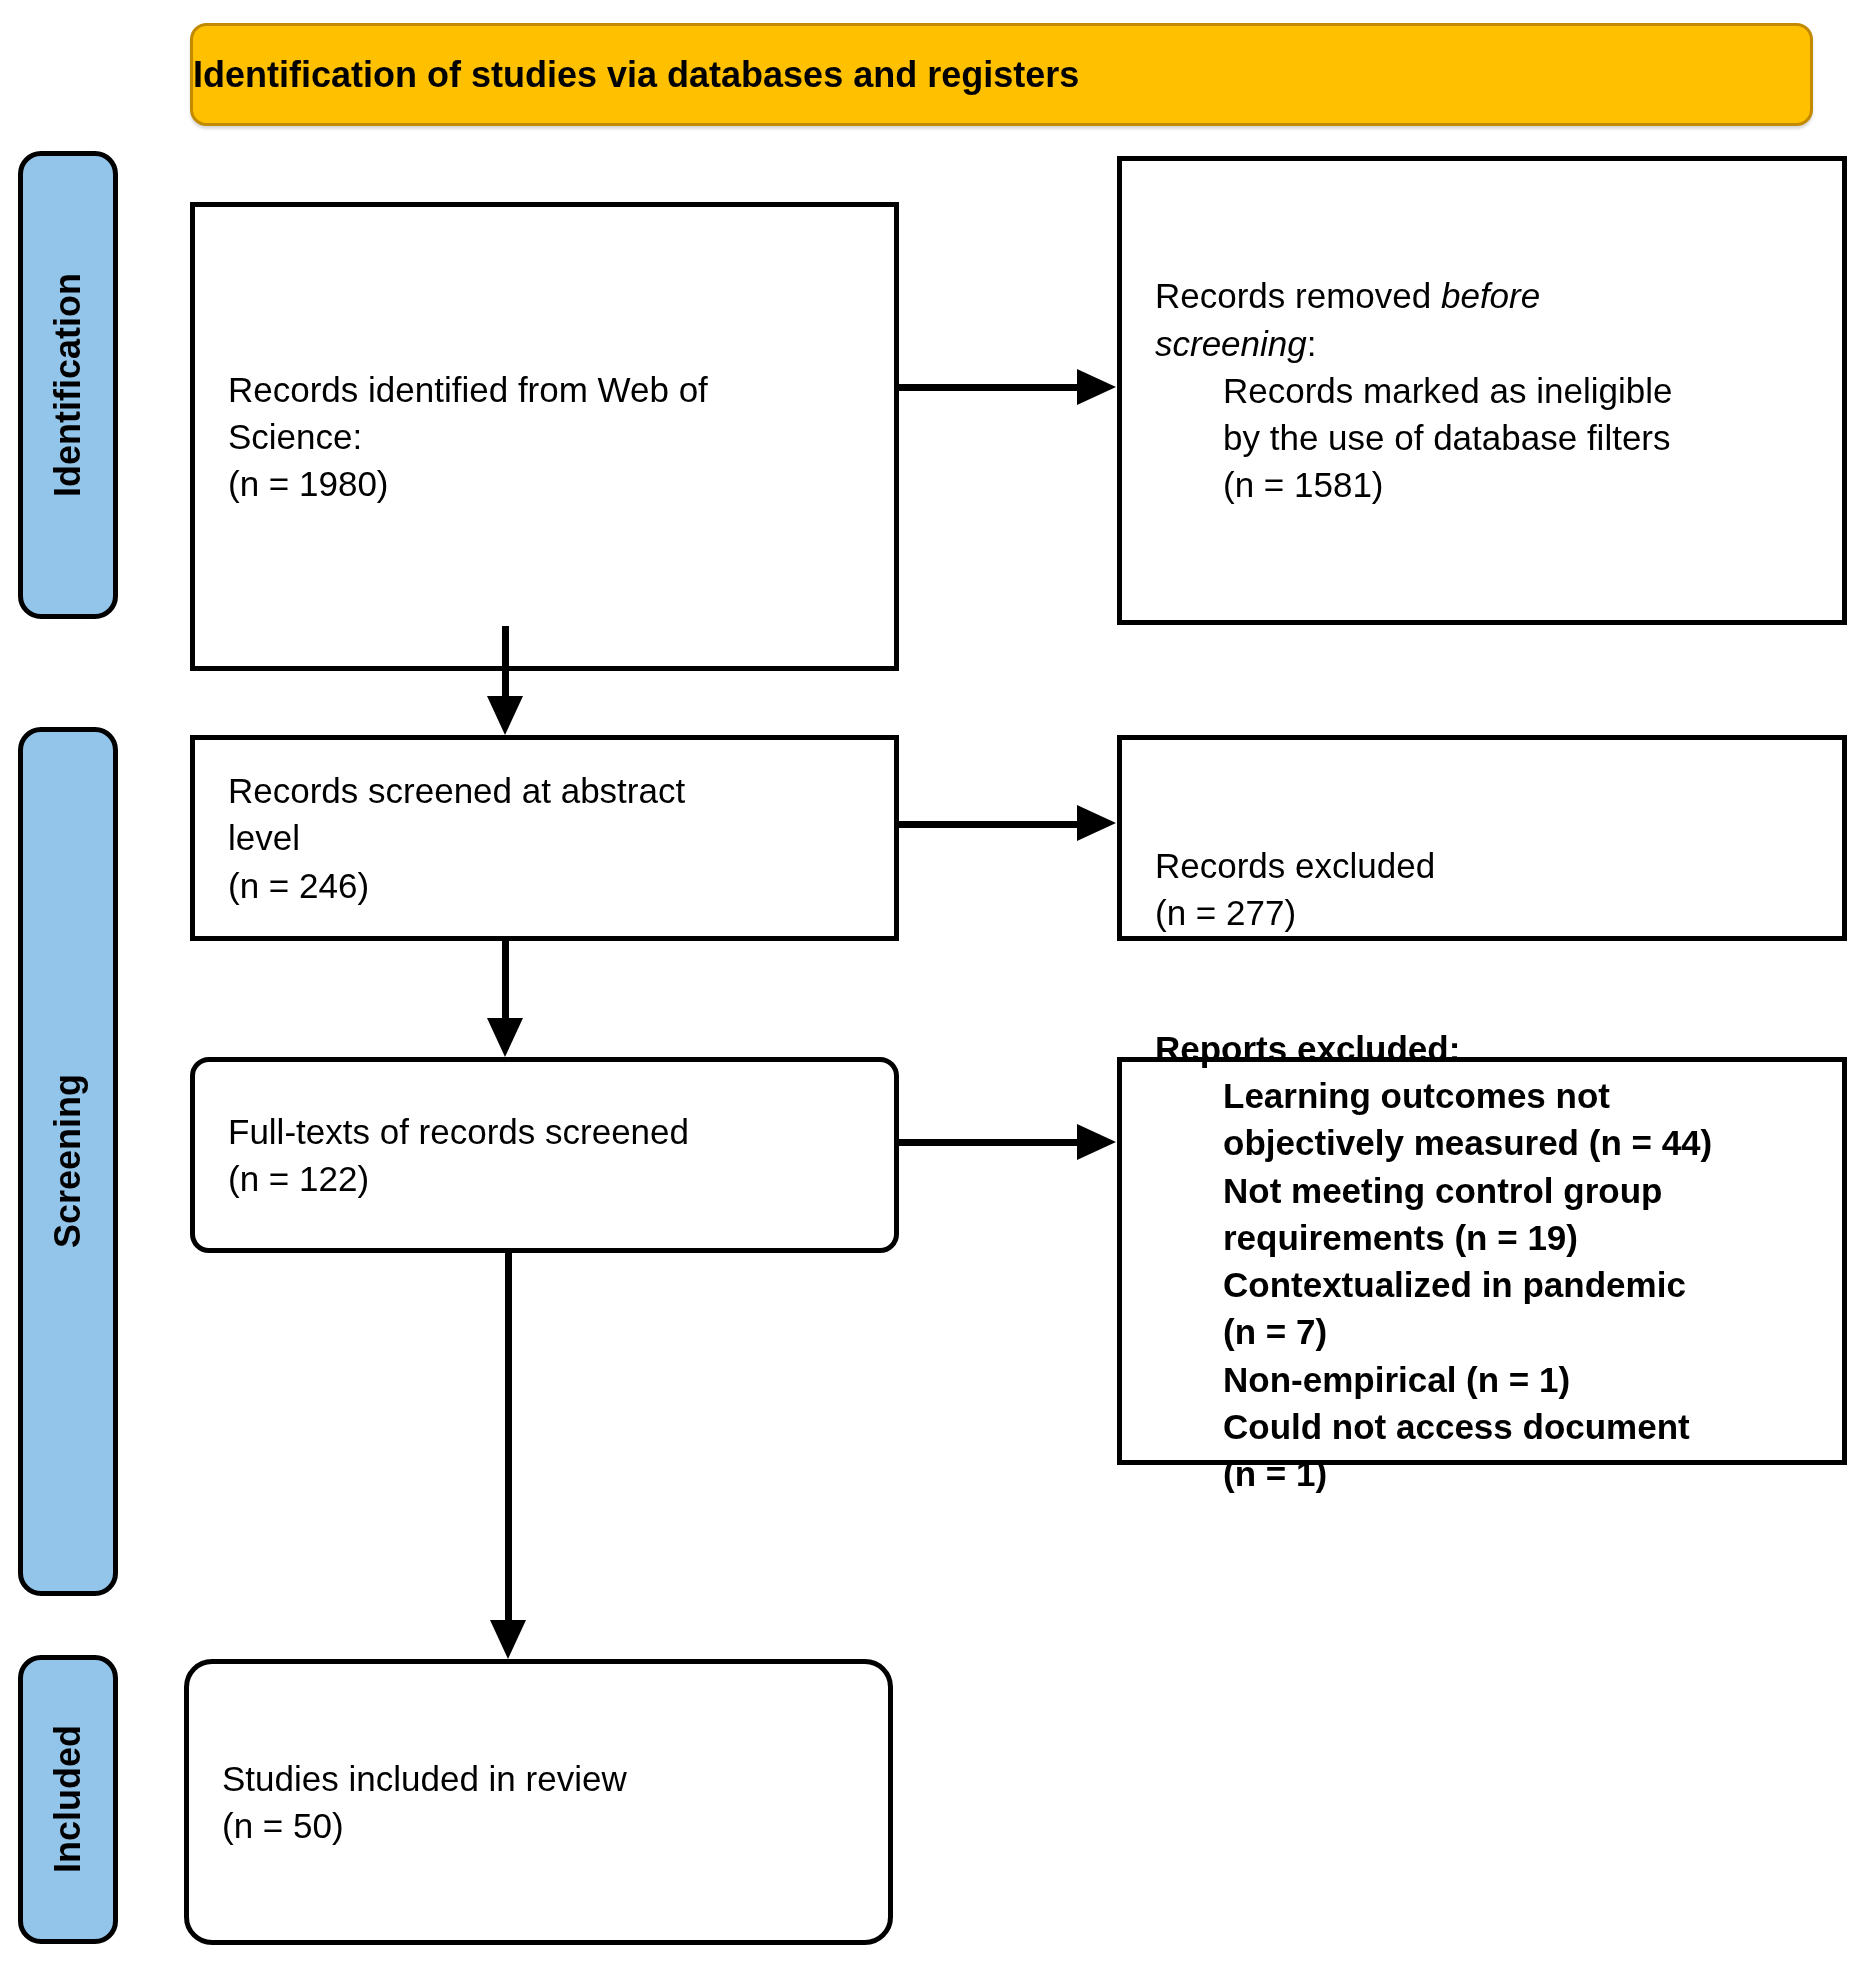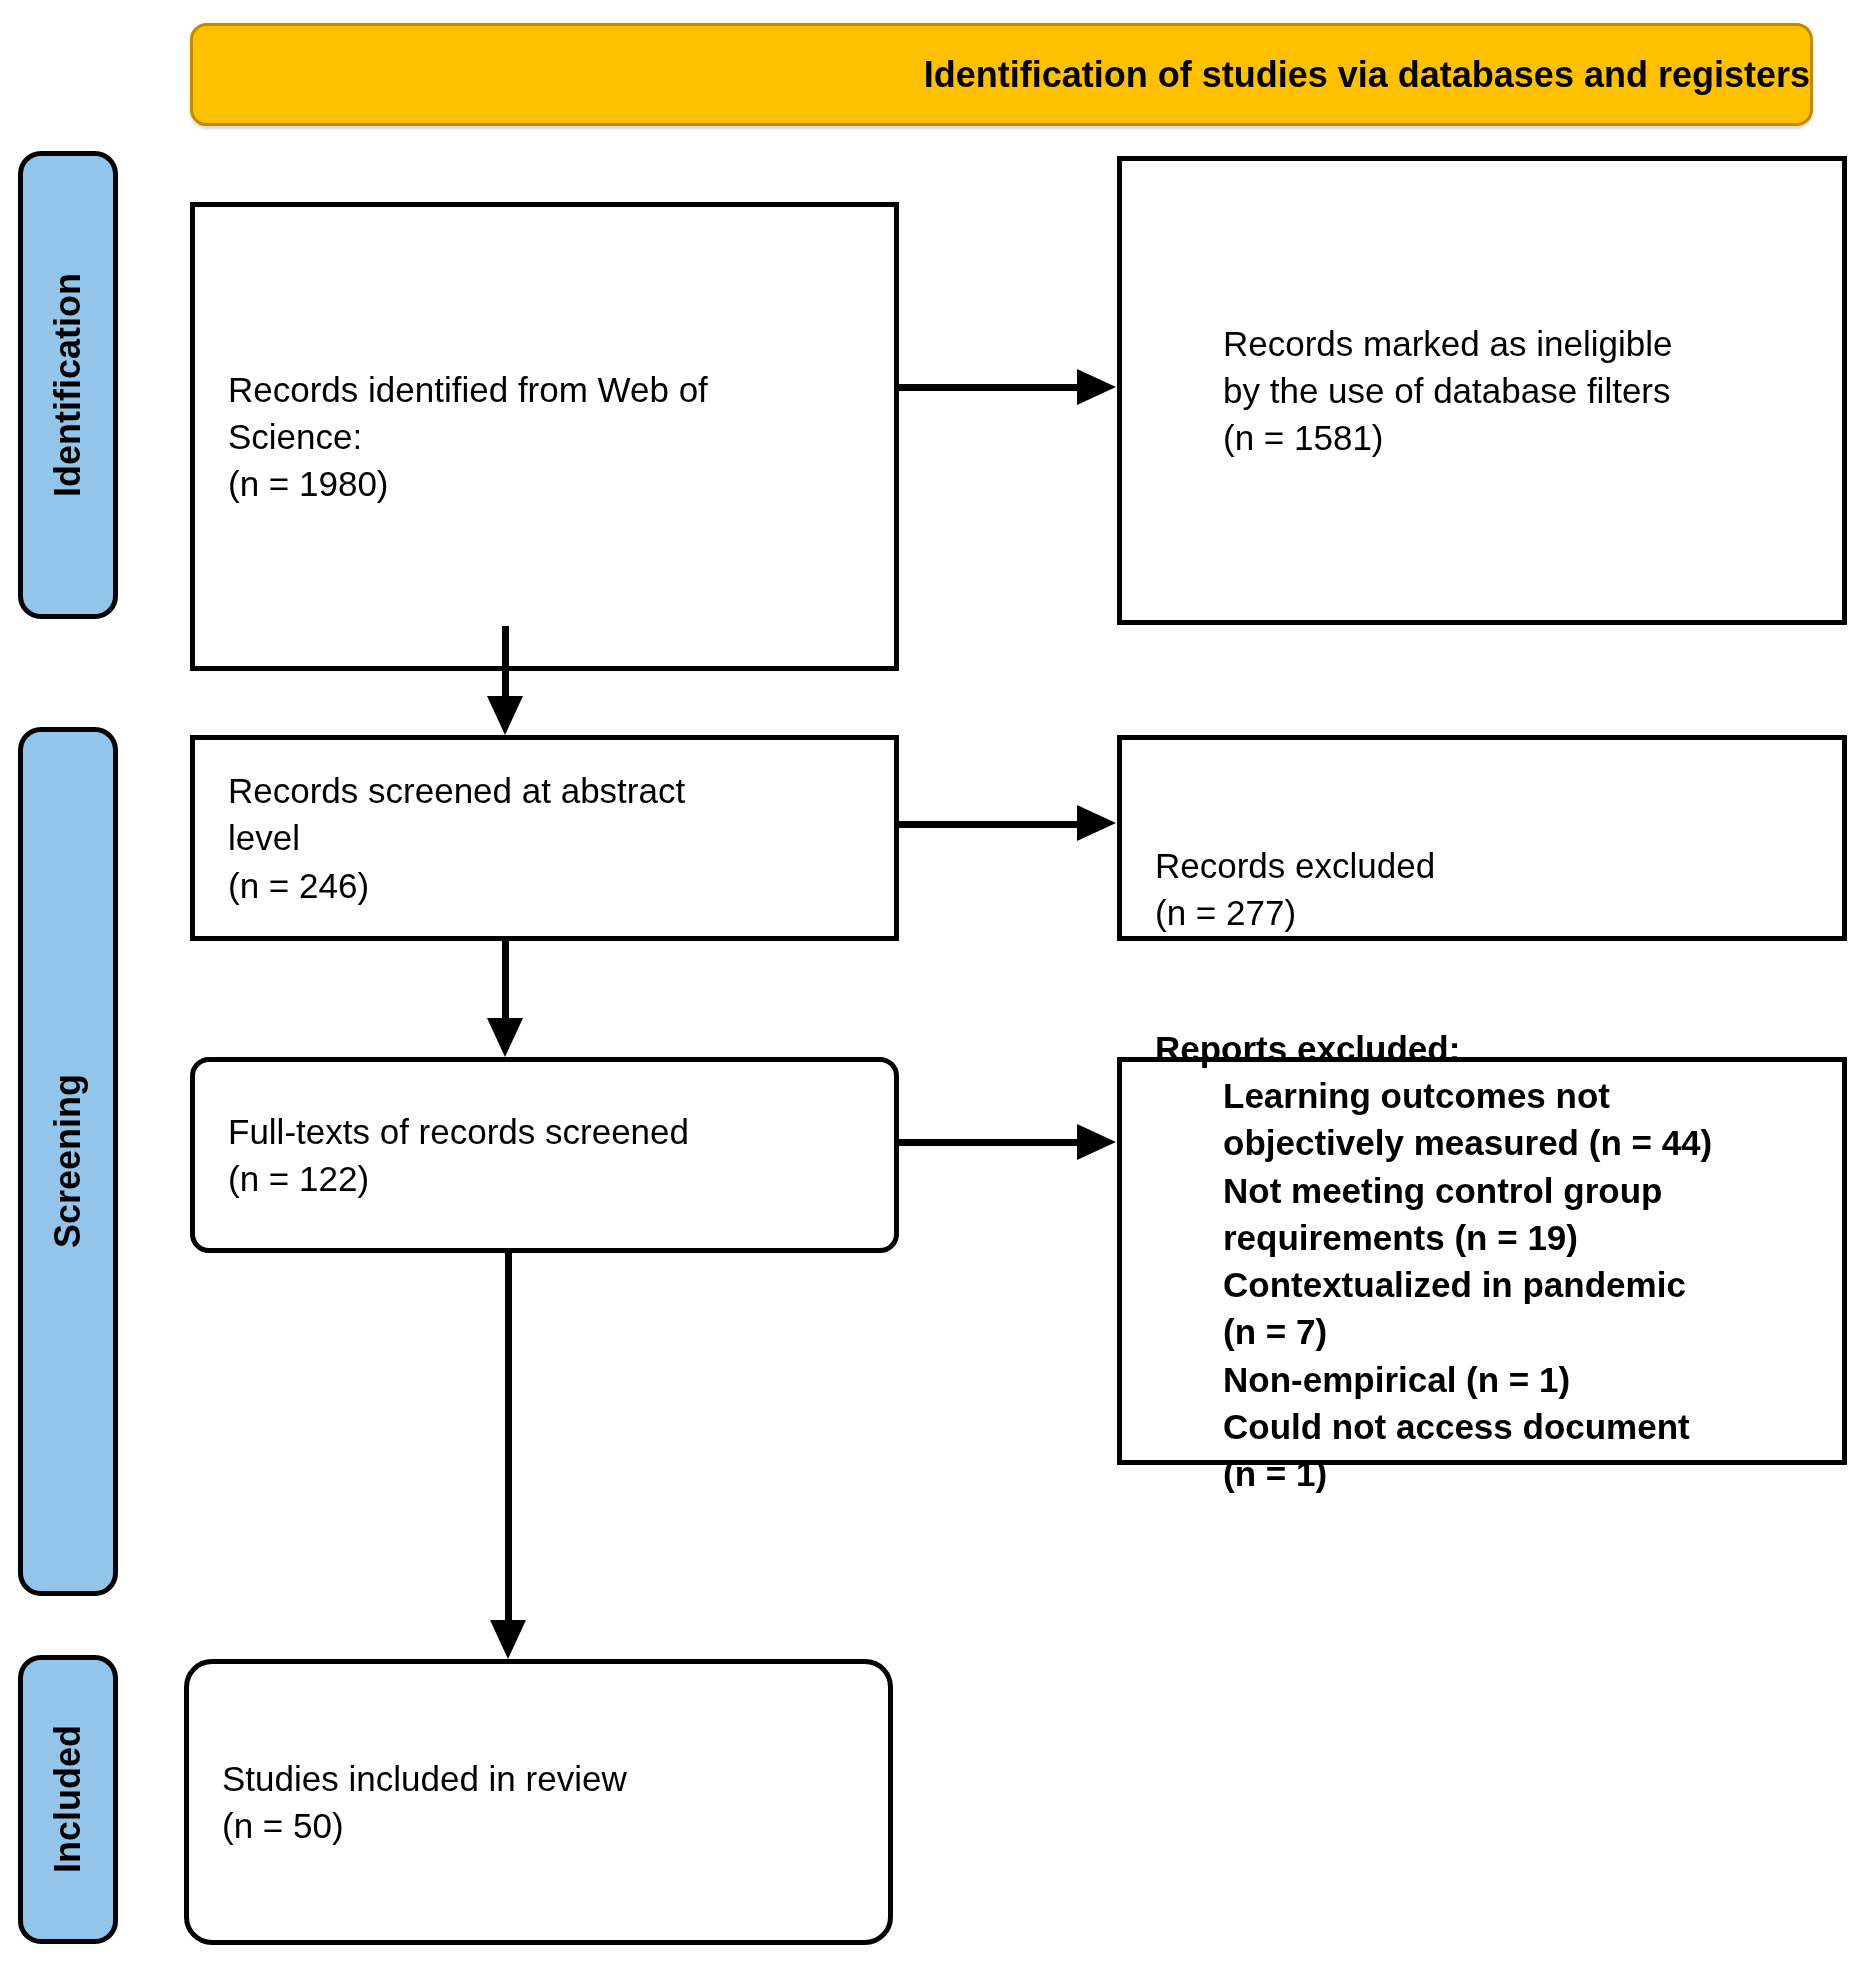--- a/index.html
+++ b/index.html
@@ -11,21 +11,21 @@
     color:#000;
   }
 
   
   .banner {
     position:absolute; left:190px; top:23px; width:1623px; height:103px;
     background:var(--banner-fill,#FFC000);
     border:3.8px solid var(--banner-border,#C28A00);
     border-radius:16.6px;
     box-sizing:border-box;
-    display:flex; align-items:center; justify-content:flex-end;
+    display:flex; align-items:center; justify-content:flex-start;
     font-weight:bold; font-size:36px;
     box-shadow:0 3px 3px rgba(0,0,0,0.15);
   }
 
   
   .stage {
     position:absolute;
     background:var(--stage-fill,#92C5E9);
     border:5.3px solid #000;
     border-radius:23px;
@@ -99,20 +99,22 @@
     <span class="vtxt">Included</span>
   </div>
 
   <div class="box box-identified">
     <div class="txt">Records identified from Web of
 Science:
 (n = 1980)</div>
   </div>
 
   <div class="box box-removed">
+    <div class="para"><span>Records removed </span><span class="it">before
+screening</span><span>:</span></div>
     <div class="para indent">Records marked as ineligible
 by the use of database filters
 (n = 1581)</div>
   </div>
 
   <div class="box box-abstract">
     <div class="txt">Records screened at abstract
 level
 (n = 246)</div>
   </div>

